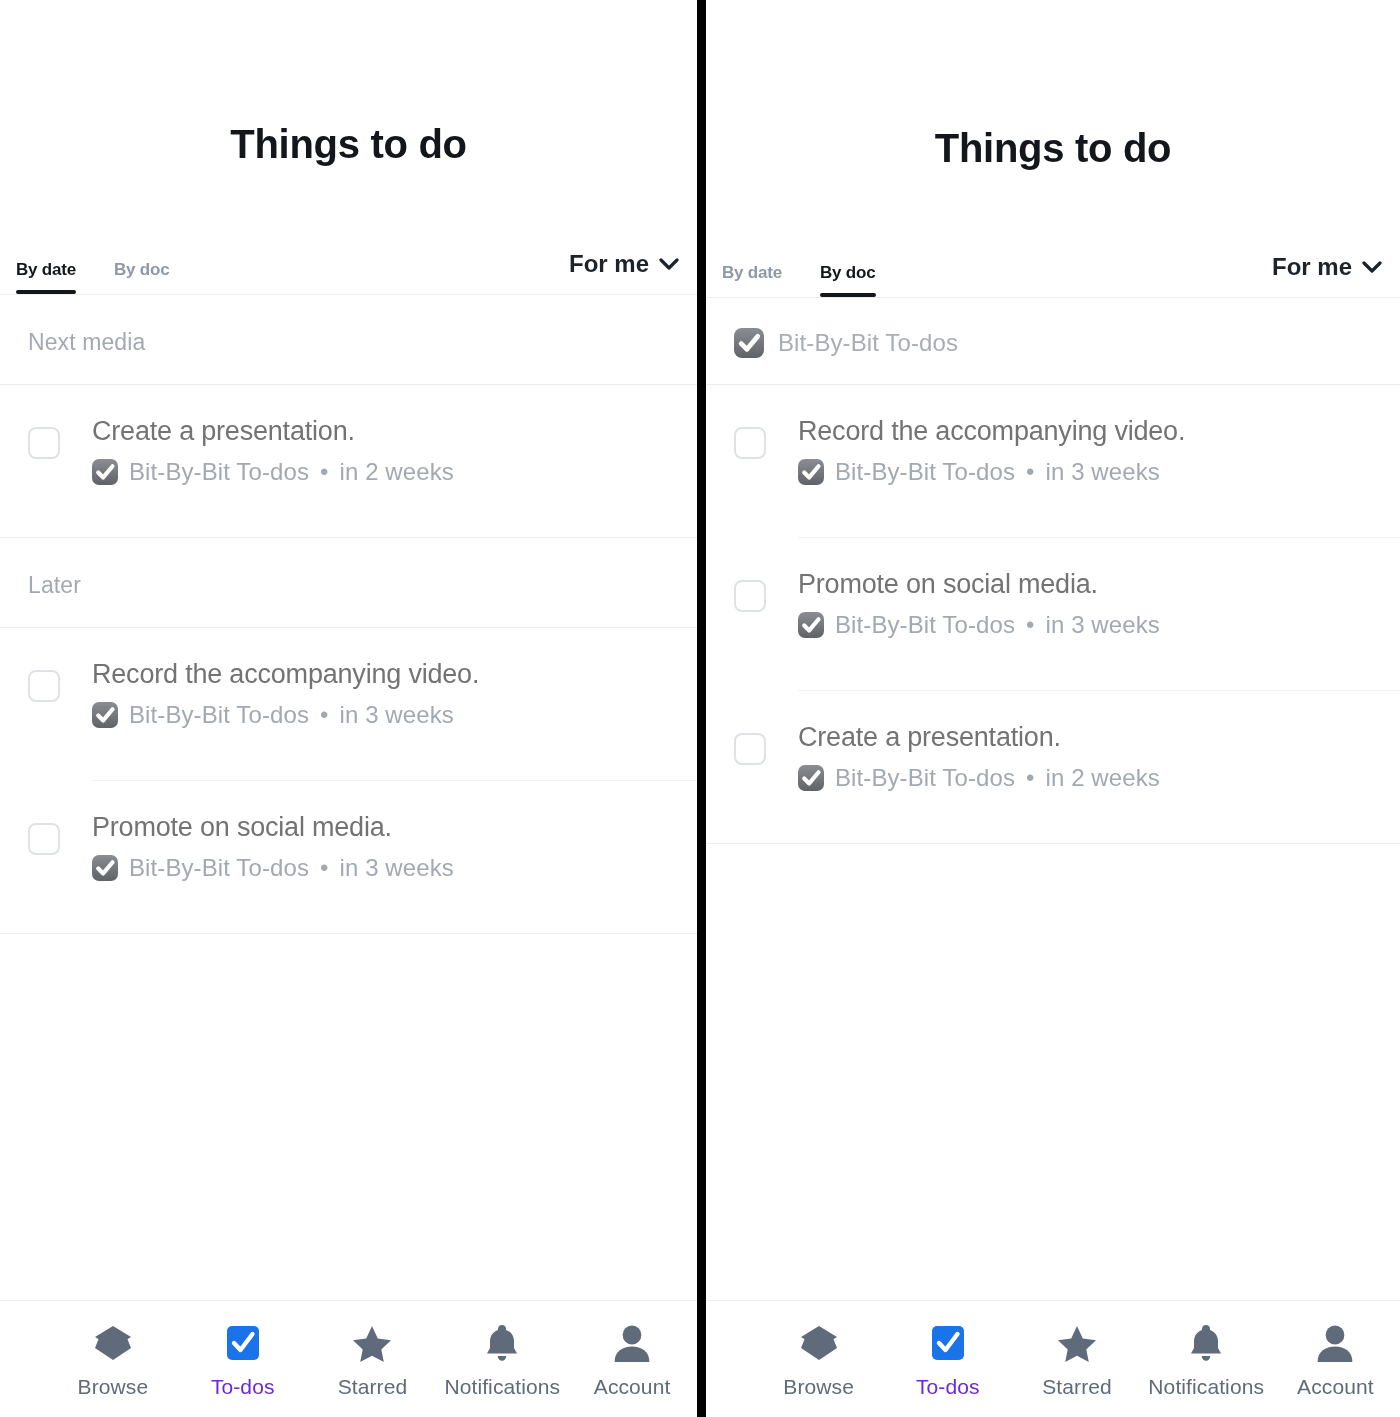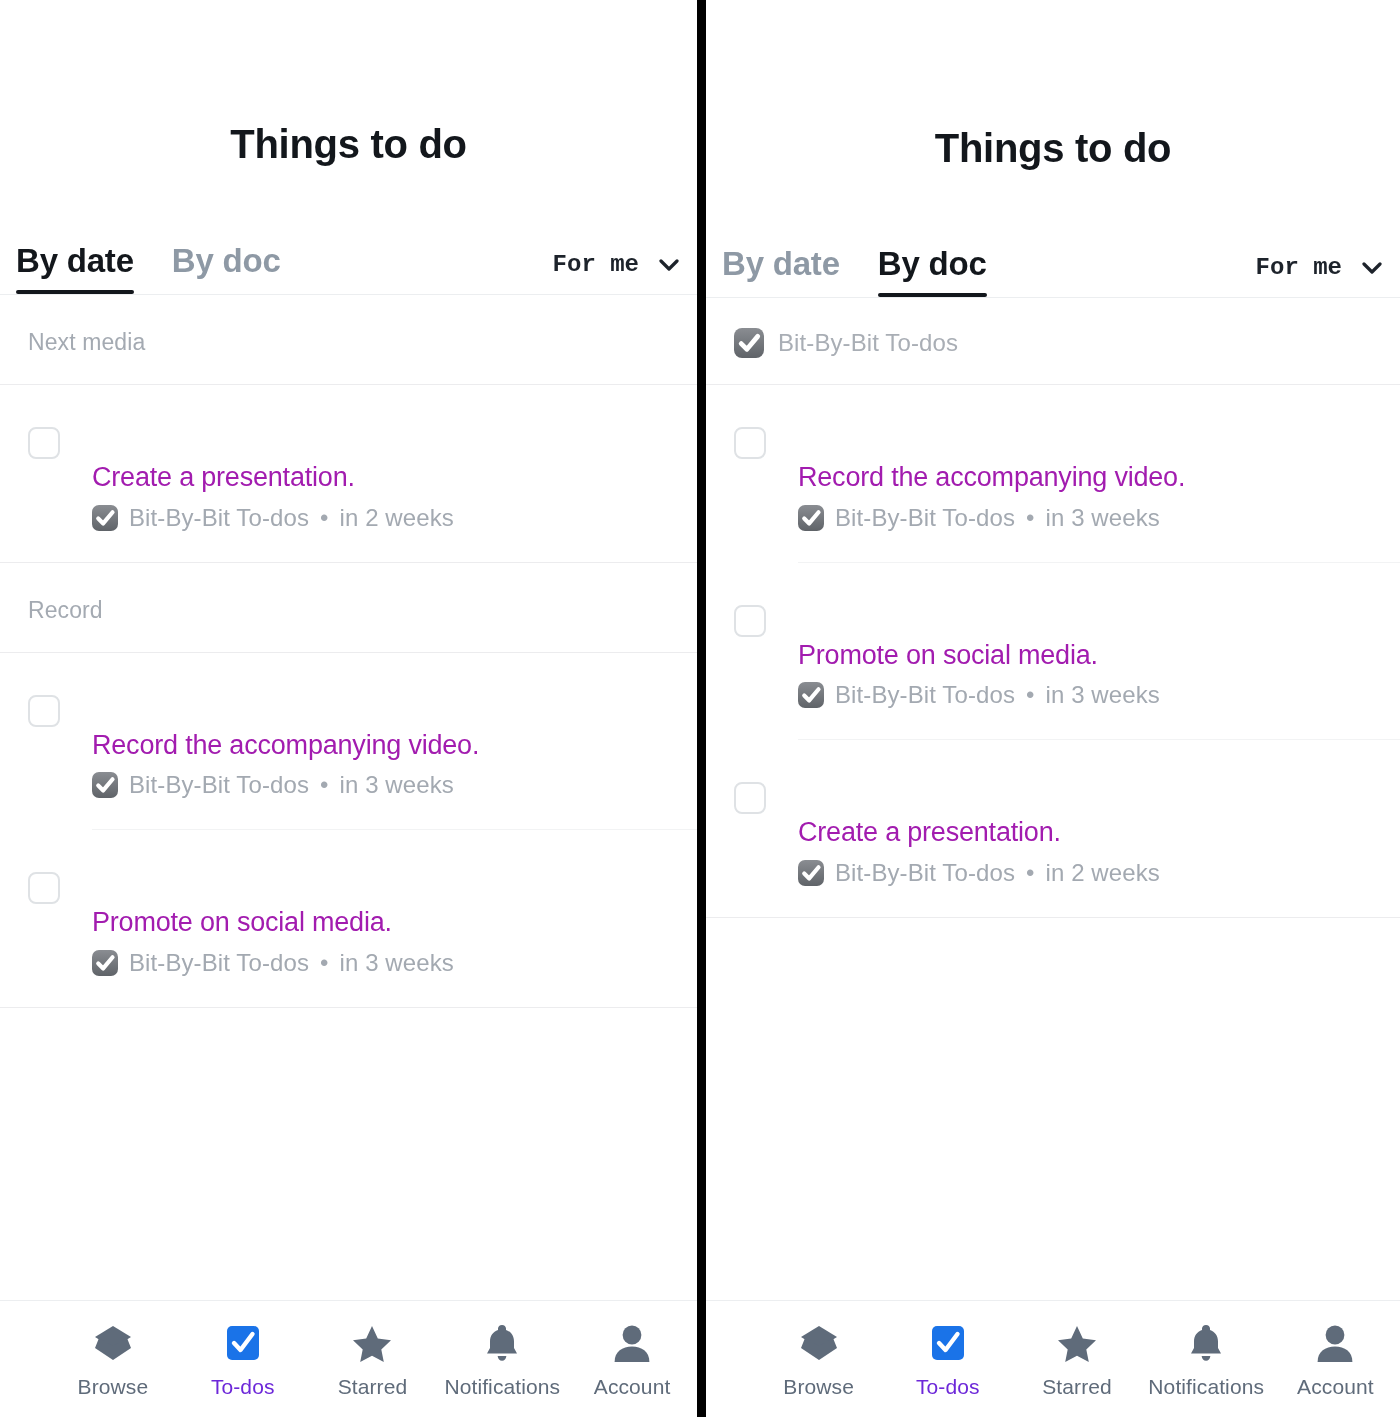--- a/index.html
+++ b/index.html
@@ -52,21 +52,21 @@
     position: relative;
     display: flex;
     align-items: flex-end;
     height: 62px;
     padding: 0 18px 0 16px;
   }
   .panel.left .tabbar  { margin-top: 65px; }
   .panel.right .tabbar { margin-top: 64px; }
 
   .tab {
-    font-size: 33px;
+    font-size: 17px;
     font-weight: bold;
     color: #8e99a5;
     padding: 0 0 14px 0;
     margin-right: 38px;
     position: relative;
     letter-spacing: -0.2px;
     cursor: pointer;
     background: none;
     border: none;
     font-family: inherit;
@@ -78,29 +78,29 @@
     left: 0; right: 0; bottom: 0;
     height: 4px;
     background: #13171c;
     border-radius: 2px;
   }
 
   .scope {
     margin-left: auto;
     display: flex;
     align-items: center;
-    gap: 20px;
+    gap: 10px;
     font-size: 24px;
     font-weight: bold;
     color: #1d232b;
     padding-bottom: 16px;
     cursor: pointer;
     background: none;
     border: none;
-    font-family: Liberation Mono, monospace;
+    font-family: Liberation Sans, sans-serif;
   }
   .chev { display: block; width: 20px; height: 12px; }
 
   .tabbar-rule {
     height: 1px;
     background: #eceef0;
     width: 100%;
   }
 
   
@@ -145,24 +145,23 @@
     height: 32px;
     border: 2px solid #dfe2e5;
     border-radius: 8px;
     background: #ffffff;
     cursor: pointer;
     display: block;
   }
   .task-body { flex: 1 1 auto; padding-top: 1px; }
   .task-title {
     font-size: 27px;
-    color: #a21caf;
+    color: #737373;
     line-height: 1.28;
     letter-spacing: -0.2px;
-    margin-top: 46px;
   }
   .task-meta {
     display: flex;
     align-items: center;
     gap: 11px;
     margin-top: 9px;
     font-size: 24px;
     color: #a3a9b1;
     letter-spacing: 0.1px;
   }
@@ -242,21 +241,21 @@
                   <path d="M6.24 13.52 L11.18 18.46 L20.54 7.280000000000001" fill="none" stroke="#ffffff" stroke-width="4.16" stroke-linecap="round" stroke-linejoin="round"></path>
                 </svg>
               </span>
               <span>Bit-By-Bit To-dos</span>
               <span>•</span>
               <span>in 2 weeks</span>
             </div>
           </div>
         </div>
         <div class="rule-full"></div>
-        <div class="section-head">Record</div>
+        <div class="section-head">Later</div>
         <div class="rule-full"></div>
         <div class="task">
           <div class="cb-wrap">
             <div class="checkbox" role="checkbox" aria-checked="false"></div>
           </div>
           <div class="task-body">
             <div class="task-title">Record the accompanying video.</div>
             <div class="task-meta">
               <span>
                 <svg class="doc-icon" width="26" height="26" viewBox="0 0 26 26" xmlns="http://www.w3.org/2000/svg">

